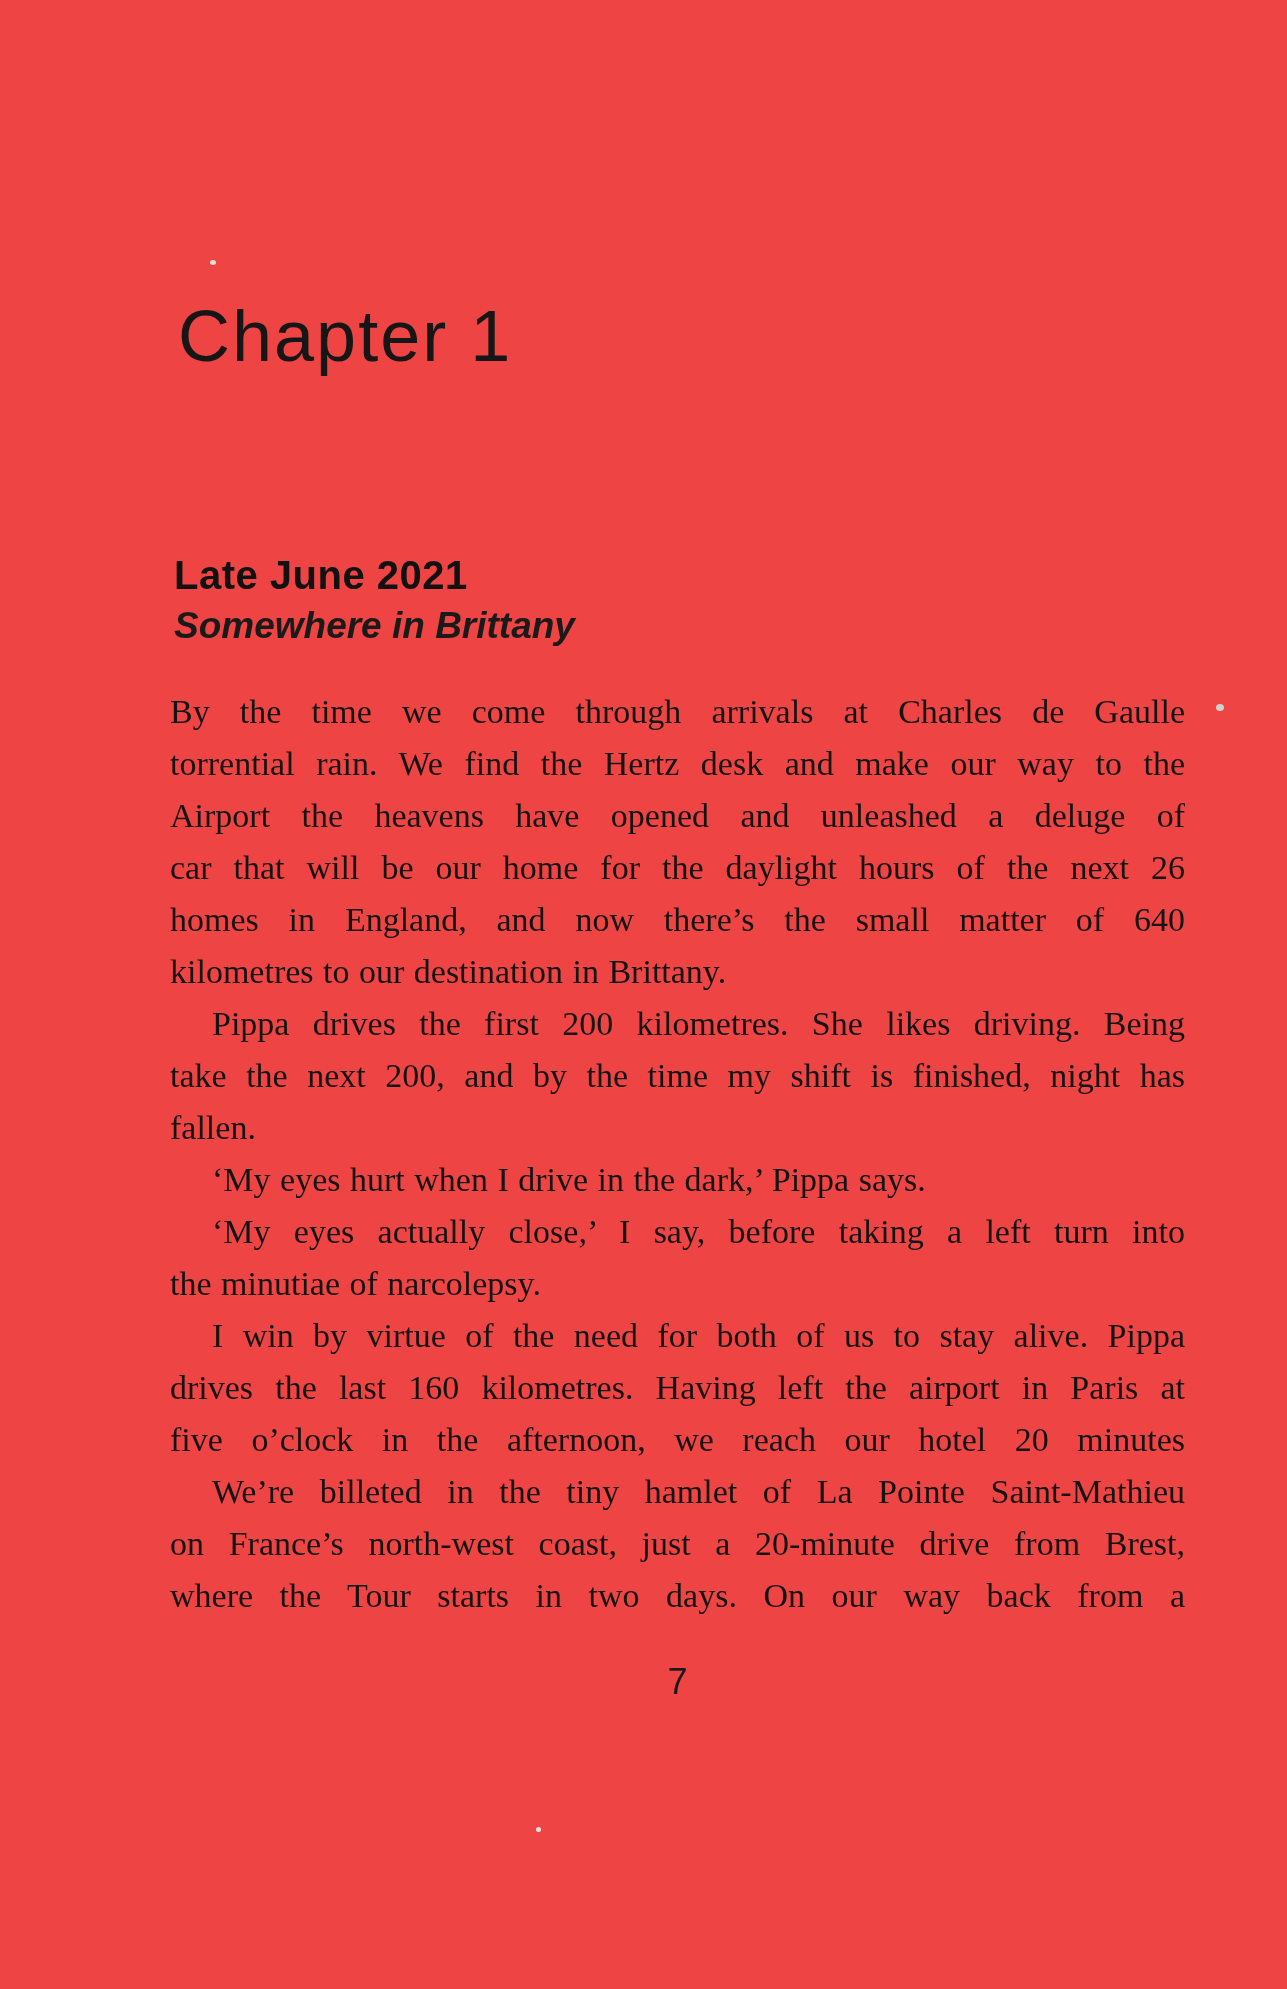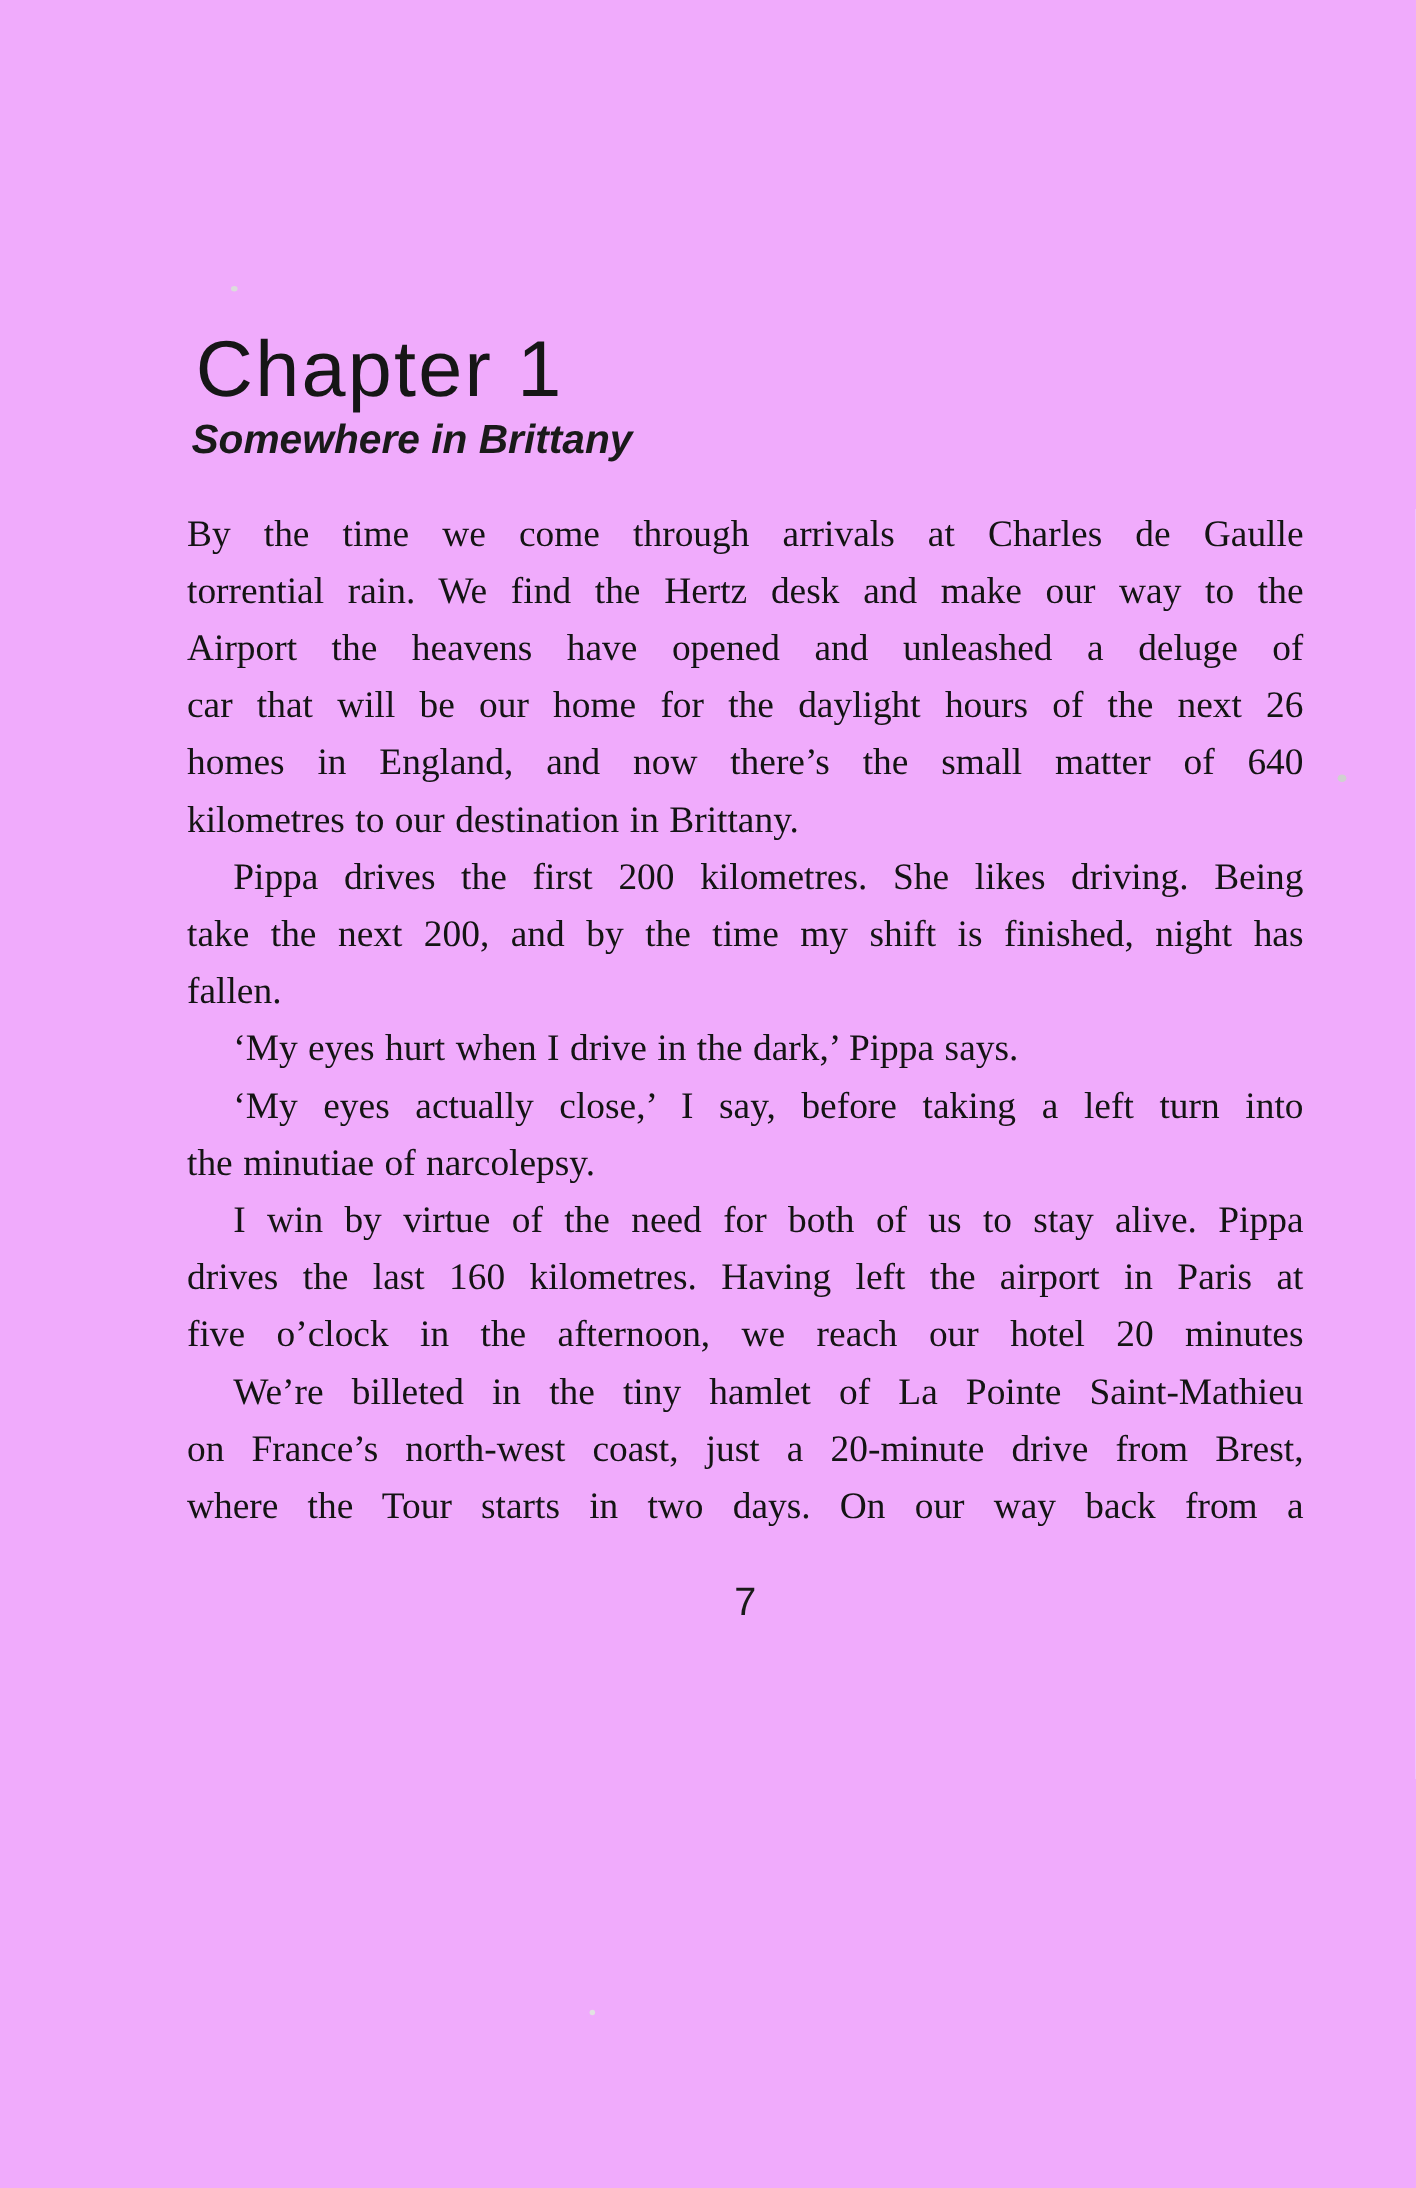--- a/index.html
+++ b/index.html
@@ -9,21 +9,21 @@
     position: relative;
     overflow: hidden;
     font-family: "Liberation Serif", serif;
     color: #1c1c1c;
   }
   .page {
     position: absolute;
     inset: 0;
     padding: 0 102px 0 170px;
     box-sizing: border-box;
-    background: #f0abfc;
+    background: #ef4444;
   }
   .chapter-title {
     margin: 300px 0 0 8px;
     font-family: "Liberation Sans", sans-serif;
     font-weight: 400;
     font-size: 72px;
     line-height: 72px;
     letter-spacing: 2px;
     color: #161616;
   }
@@ -81,20 +81,21 @@
   .speck-2 { left: 1216px; top: 704px; width: 8px; height: 7px; background: #d0d0d0; }
   .speck-3 { left: 536px; top: 1827px; width: 5px; height: 5px; background: #e2e2e2; }
 </style>
 </head>
 <body>
 
 <div class="page">
 
   <h1 class="chapter-title">Chapter 1</h1>
 
+  <div class="section-date">Late June 2021</div>
   <div class="section-location">Somewhere in Brittany</div>
 
   <div class="body-text">
 
     <p class="para">
       <span class="bline" style="display:block">By the time we come through arrivals at Charles de Gaulle</span>
       <span class="bline" style="display:block">torrential rain. We find the Hertz desk and make our way to the</span>
       <span class="bline" style="display:block">Airport the heavens have opened and unleashed a deluge of</span>
       <span class="bline" style="display:block">car that will be our home for the daylight hours of the next 26</span>
       <span class="bline" style="display:block">homes in England, and now there’s the small matter of 640</span>

